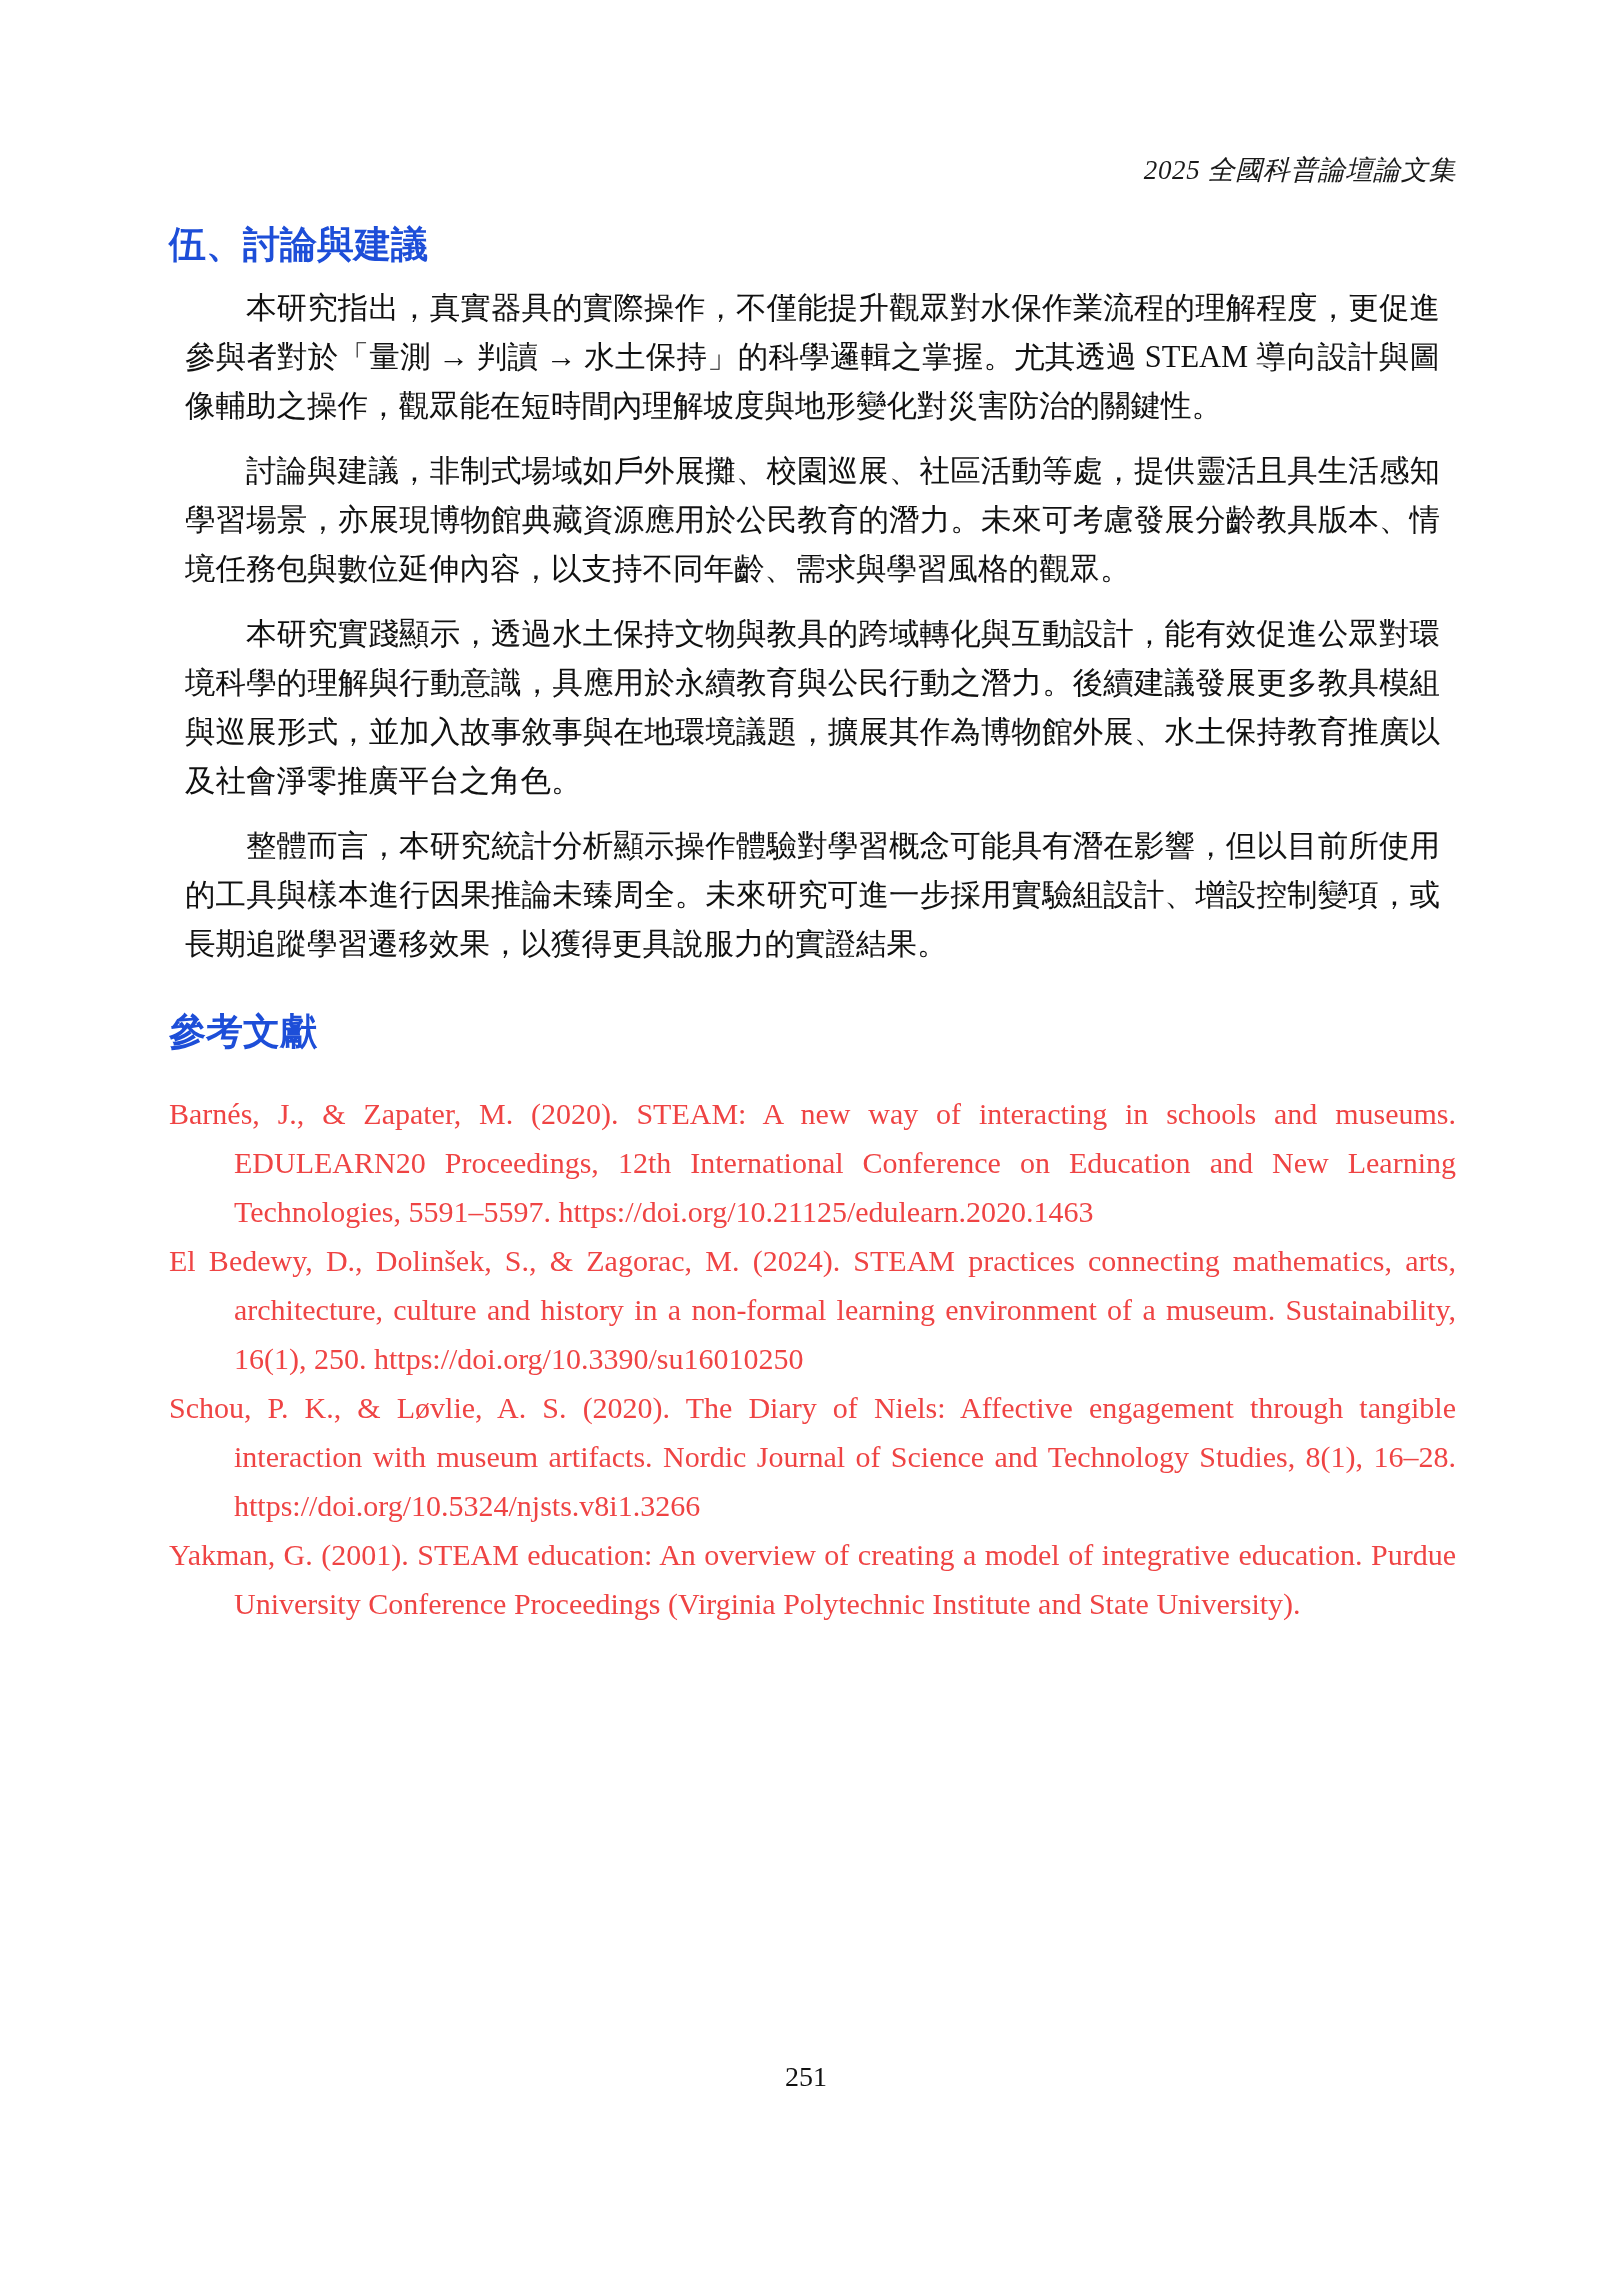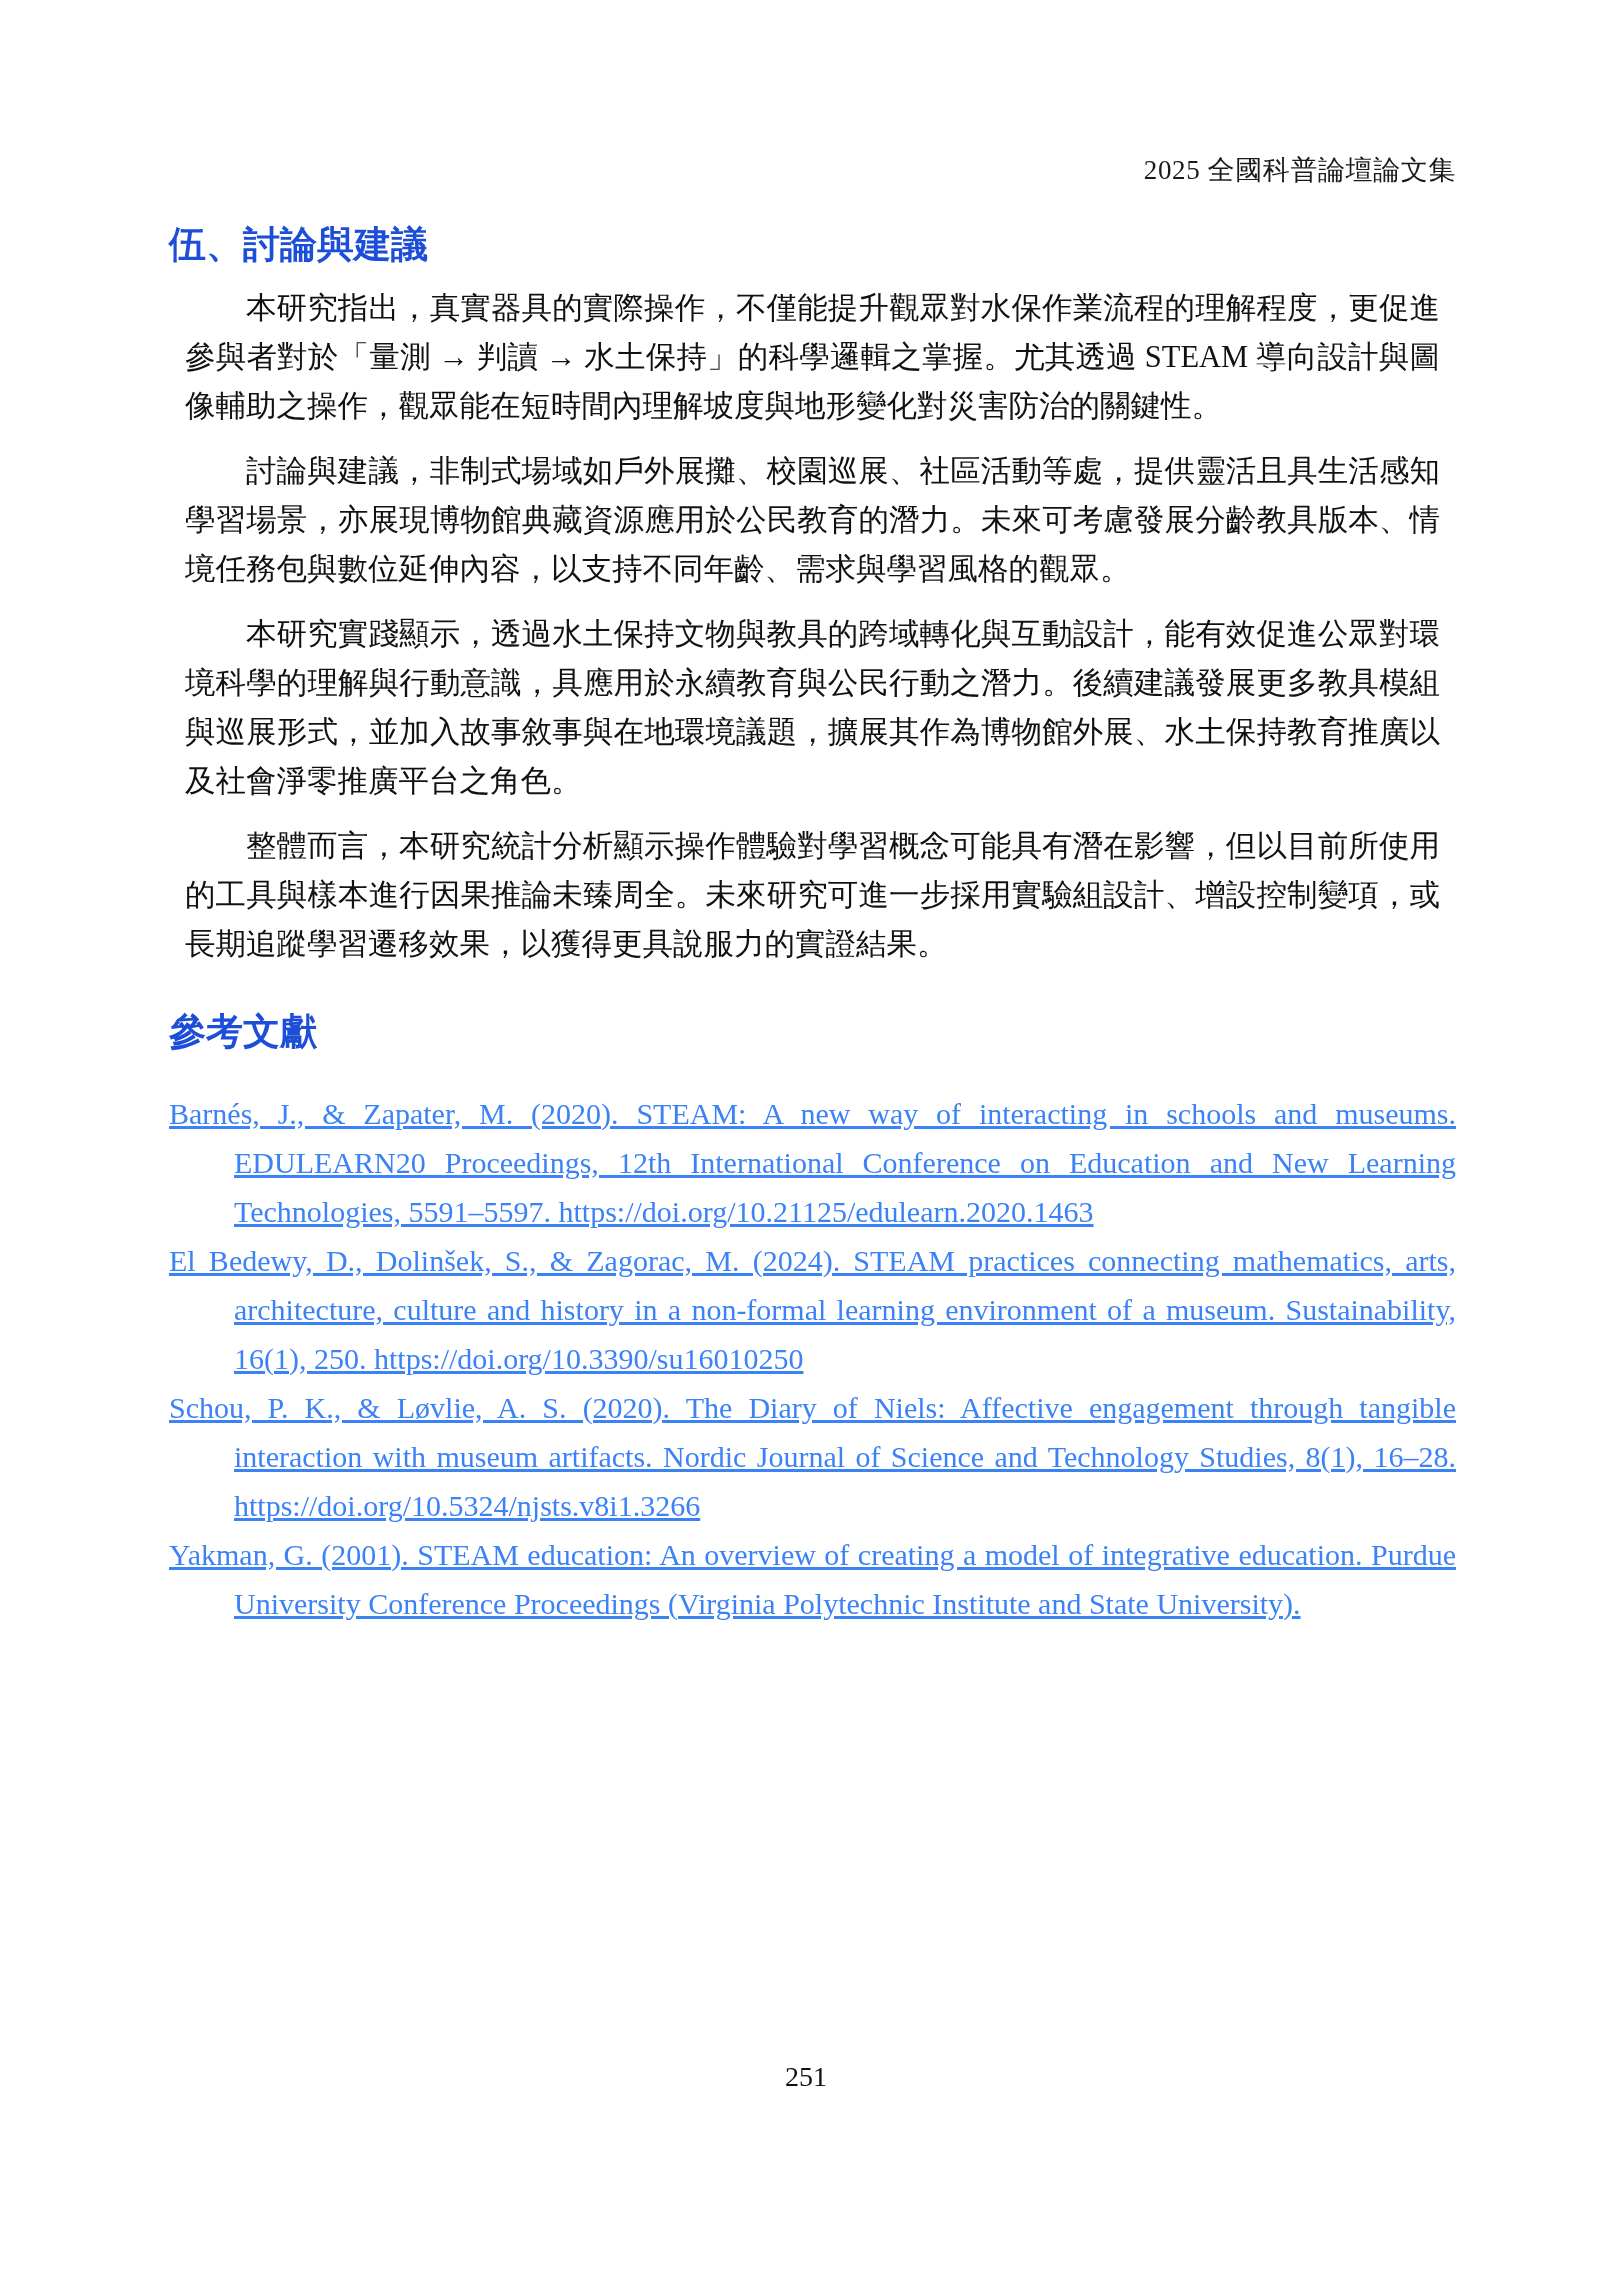--- a/index.html
+++ b/index.html
@@ -18,20 +18,21 @@
     font-family: "Liberation Serif", "DejaVu Serif", serif;
     overflow: hidden;
   }
   .running-header {
     text-align: right;
     font-size: 27px;
     line-height: 33px;
     letter-spacing: 0.6px;
     color: #1a1a1a;
     margin: 0 0 36px 0;
+    font-style: italic;
   }
   h1.section-heading {
     font-size: 37px;
     line-height: 44px;
     font-weight: bold;
     margin: 0 0 16.5px 0;
     color: #1d4ed8;
     font-family: Liberation Sans, sans-serif;
   }
   h1.section-heading.refs {
@@ -49,24 +50,23 @@
   .reference-list {
     margin: 0;
   }
   .reference {
     font-size: 30px;
     line-height: 49px;
     text-align: justify;
     padding-left: 65px;
     text-indent: -65px;
     margin: 0;
-    color: #3b82f6;
+    color: #ef4444;
     word-break: normal;
     overflow-wrap: break-word;
-    text-decoration: underline;
   }
   .page-number {
     position: absolute;
     left: 0;
     right: 8px;
     bottom: 180px;
     text-align: center;
     font-size: 28px;
     color: #111111;
   }

